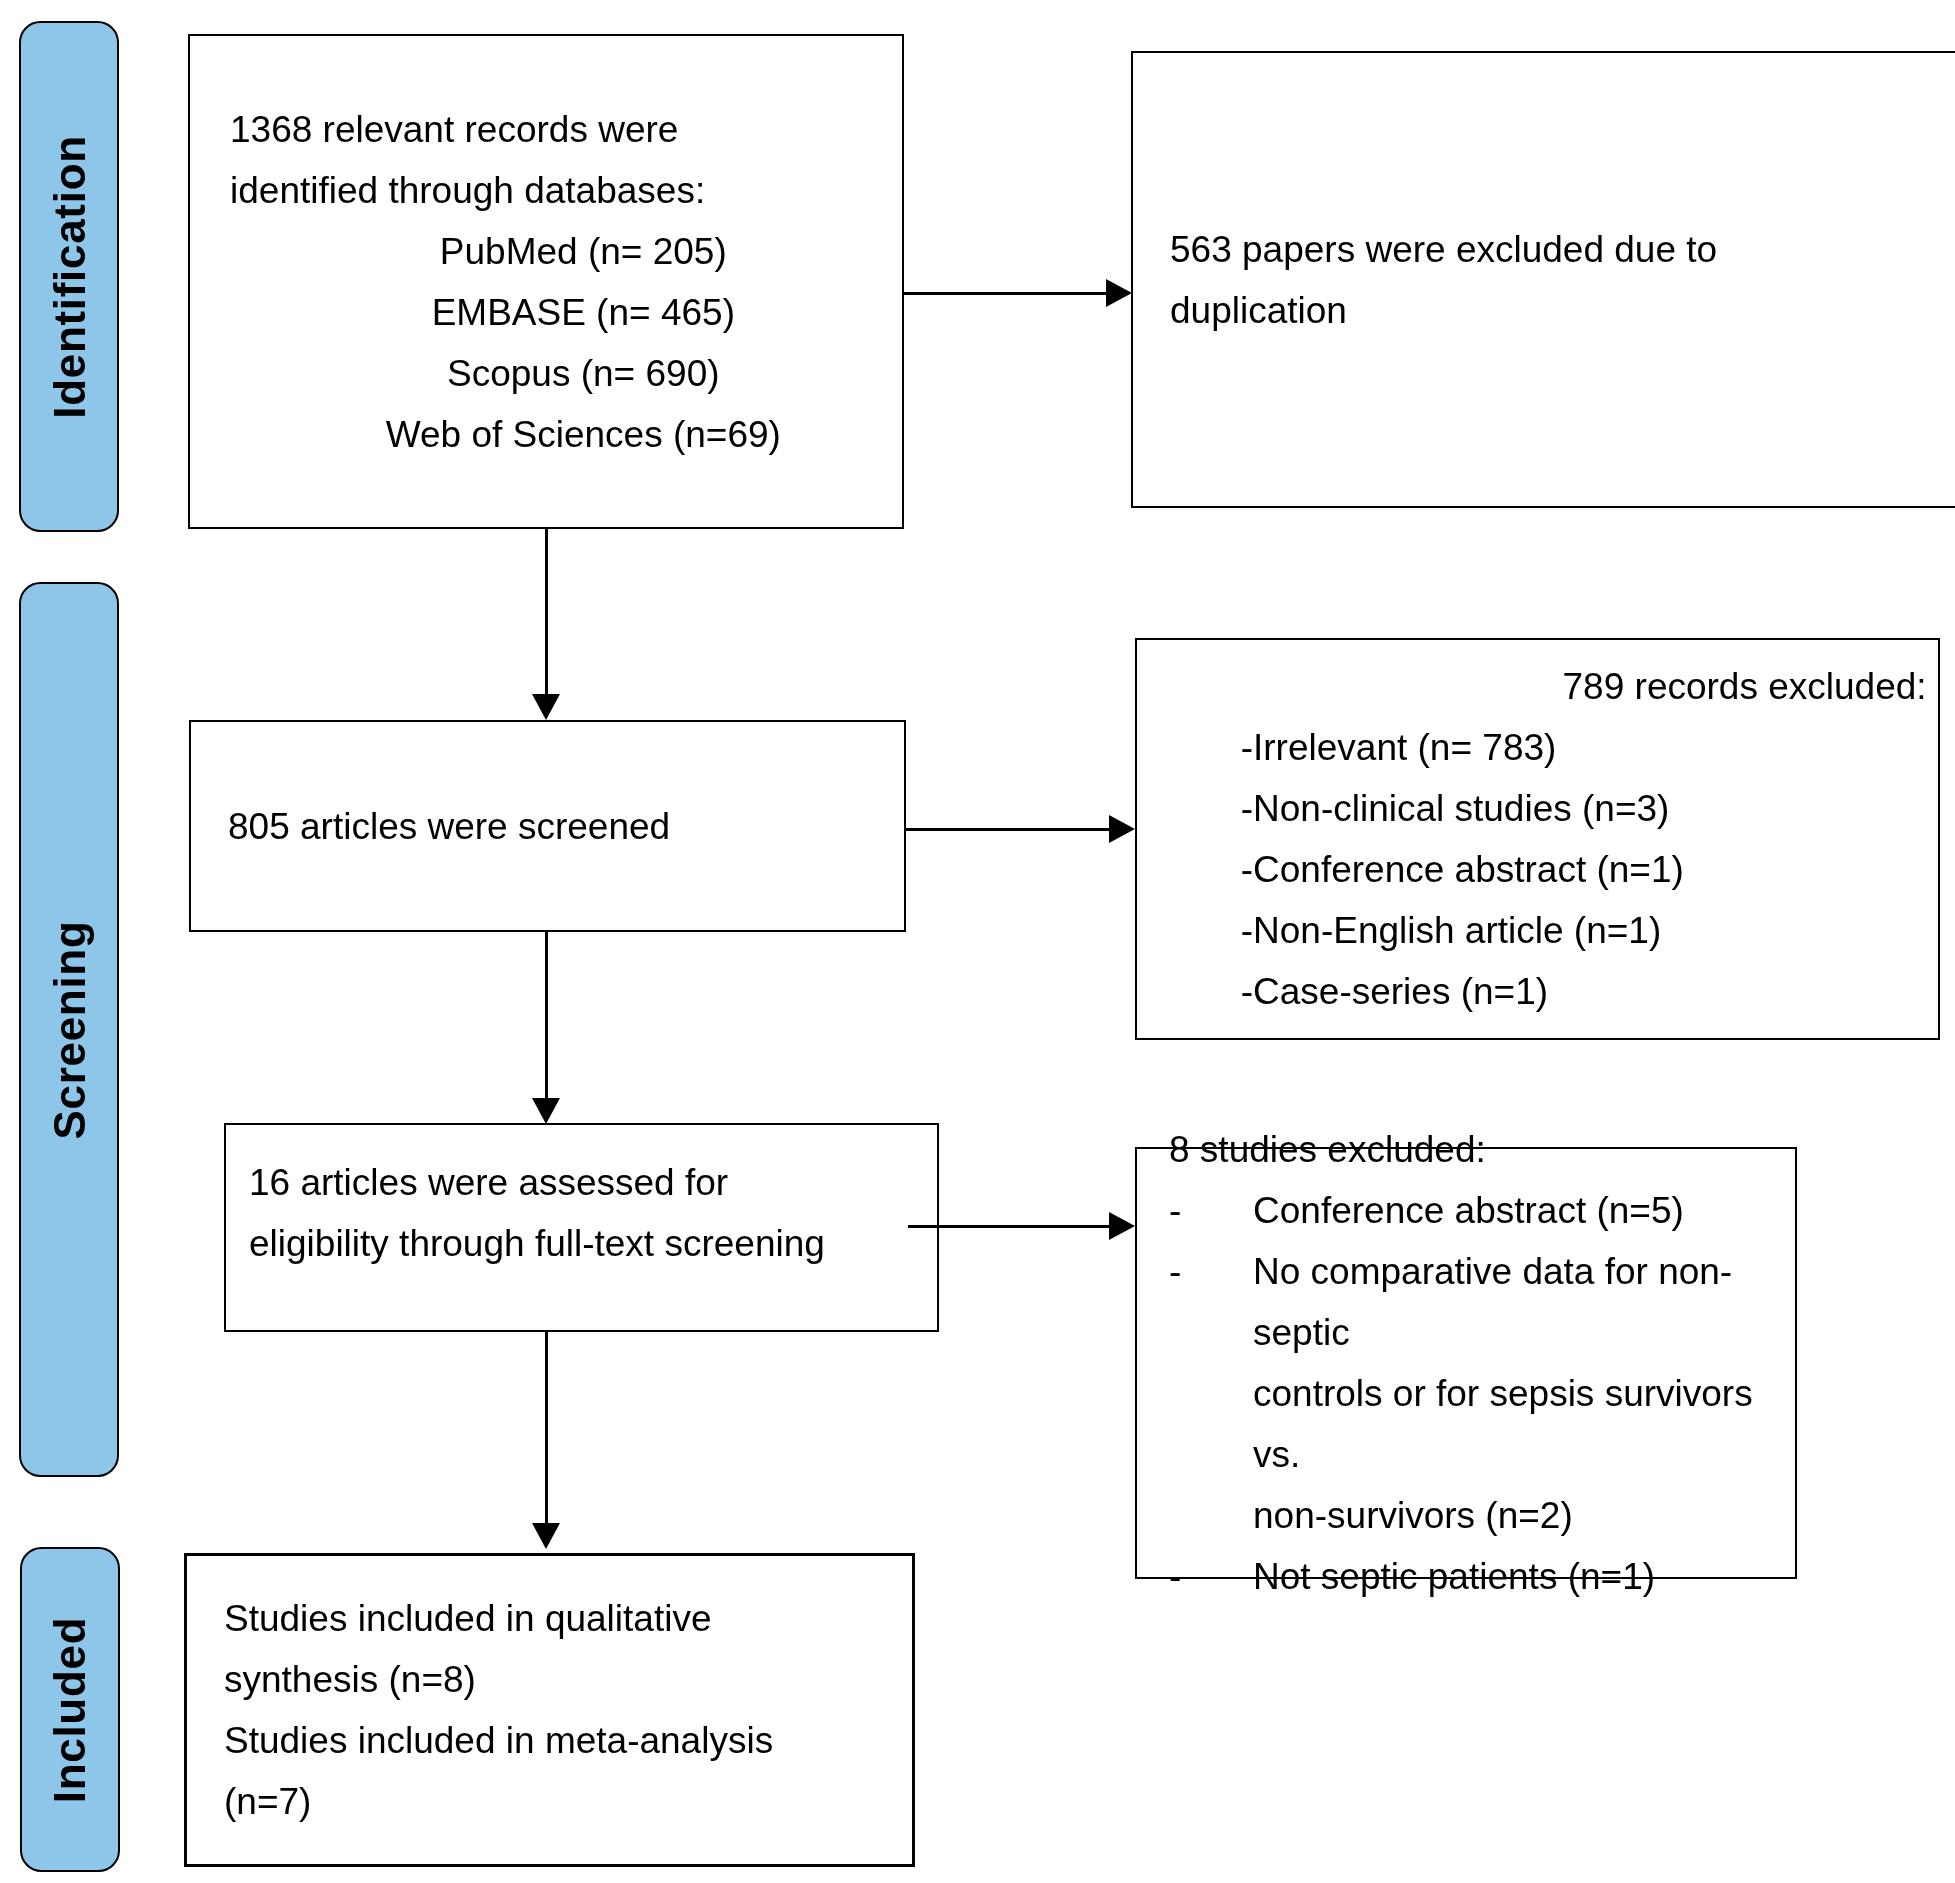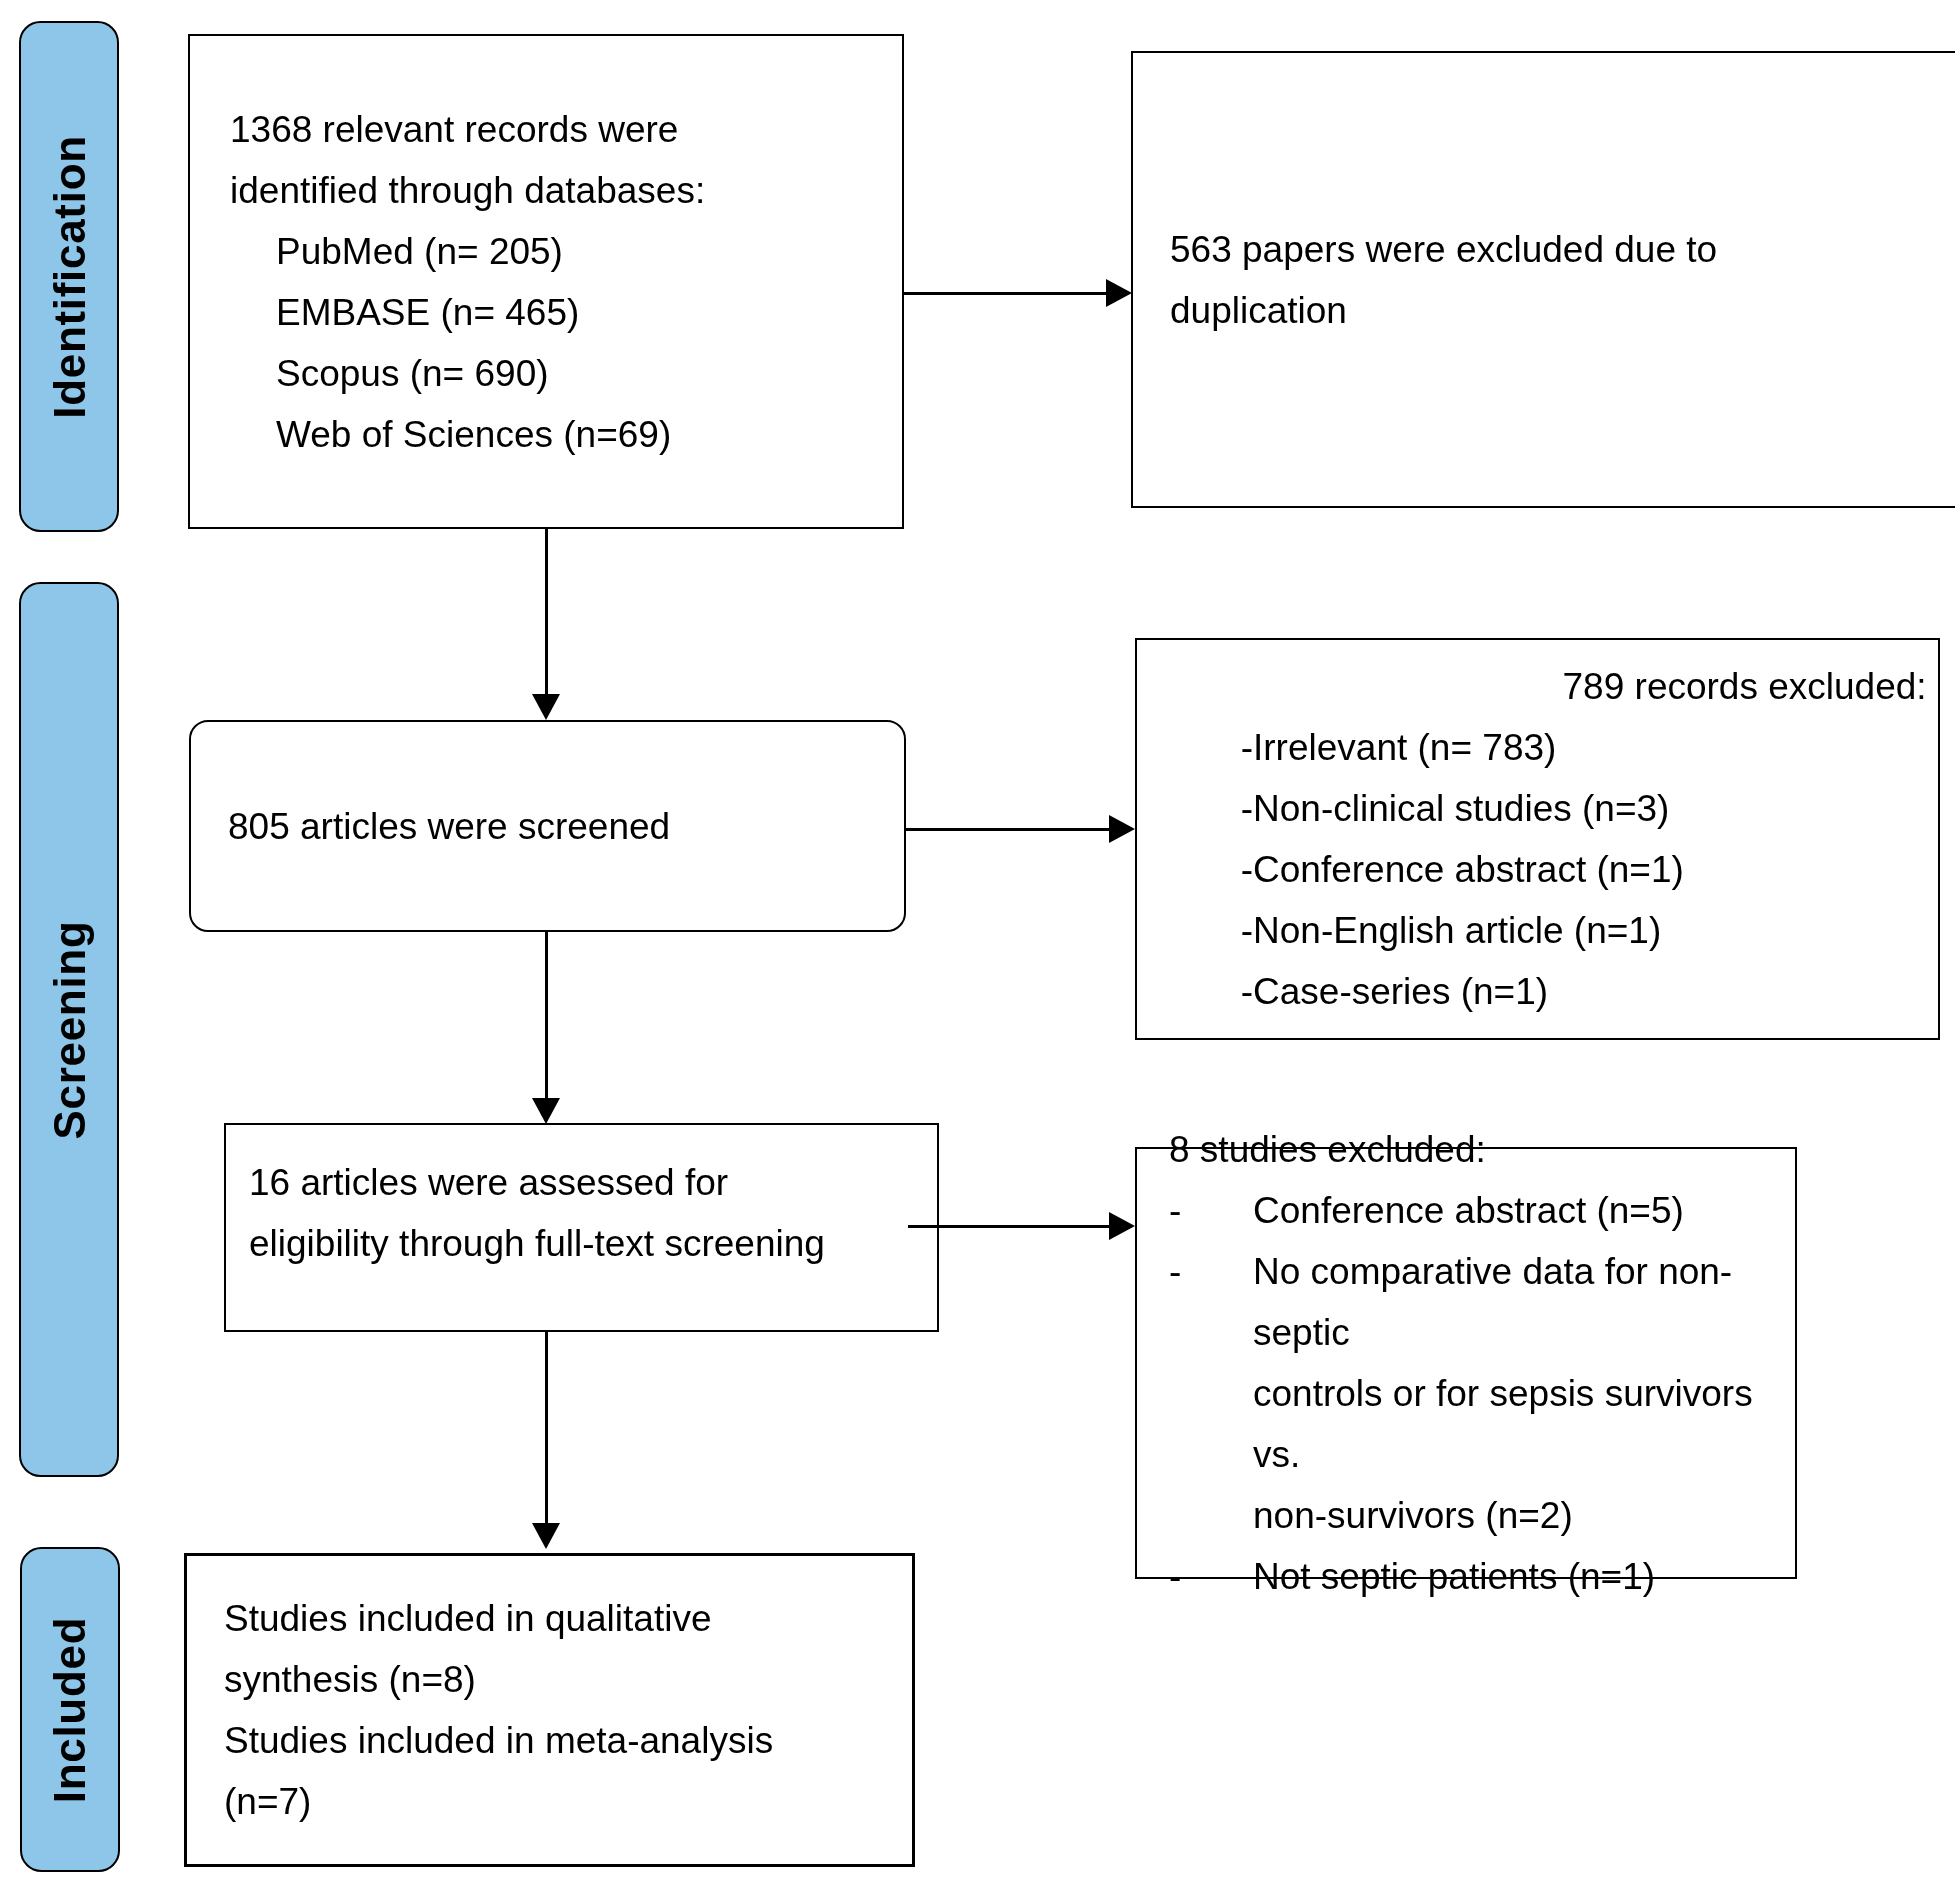--- a/index.html
+++ b/index.html
@@ -27,21 +27,21 @@
   .flowbox {
     position:absolute;
     background:#ffffff;
     border:2.9px solid #000000;
     box-sizing:border-box;
     display:flex; flex-direction:column; justify-content:center;
     font-size:37px; line-height:61px;
   }
   .flowbox.thick { border-width:3.6px; }
   .flowbox.topalign { justify-content:flex-start;margin-left:32px; }
-  .ind { padding-left:46px; }
+  .ind { padding-left:46px;text-align:center; }
   .li { display:flex; }
   .dash { min-width:84px; }
   .hline, .vline { position:absolute; background:#000000; }
   .head-right {
     position:absolute; width:0; height:0;
     border-left:26px solid #000000;
     border-top:14.3px solid transparent;
     border-bottom:14.3px solid transparent;
   }
   .head-down {
@@ -71,21 +71,21 @@
   <div class="ind">EMBASE (n= 465)</div>
   <div class="ind">Scopus (n= 690)</div>
   <div class="ind">Web of Sciences (n=69)</div>
 </div>
 
 <div class="flowbox" style="left:1131px; top:51px; width:889px; height:457px; padding-left:37px; padding-right:11.4px;">
   <div>563 papers were excluded due to</div>
   <div>duplication</div>
 </div>
 
-<div class="flowbox" style="left:189px; top:720px; width:717px; height:212px; padding-left:37px; padding-right:11.4px;border-radius:19px;">
+<div class="flowbox" style="left:189px; top:720px; width:717px; height:212px; padding-left:37px; padding-right:11.4px;">
   <div>805 articles were screened</div>
 </div>
 
 <div class="flowbox" style="left:1135px; top:638px; width:805px; height:402px; padding-left:32px; padding-right:11.4px;text-align:right;">
   <div>789 records excluded:</div>
   <div class="li">
     <span class="dash">-</span>
     <span>Irrelevant (n= 783)</span>
   </div>
   <div class="li">

